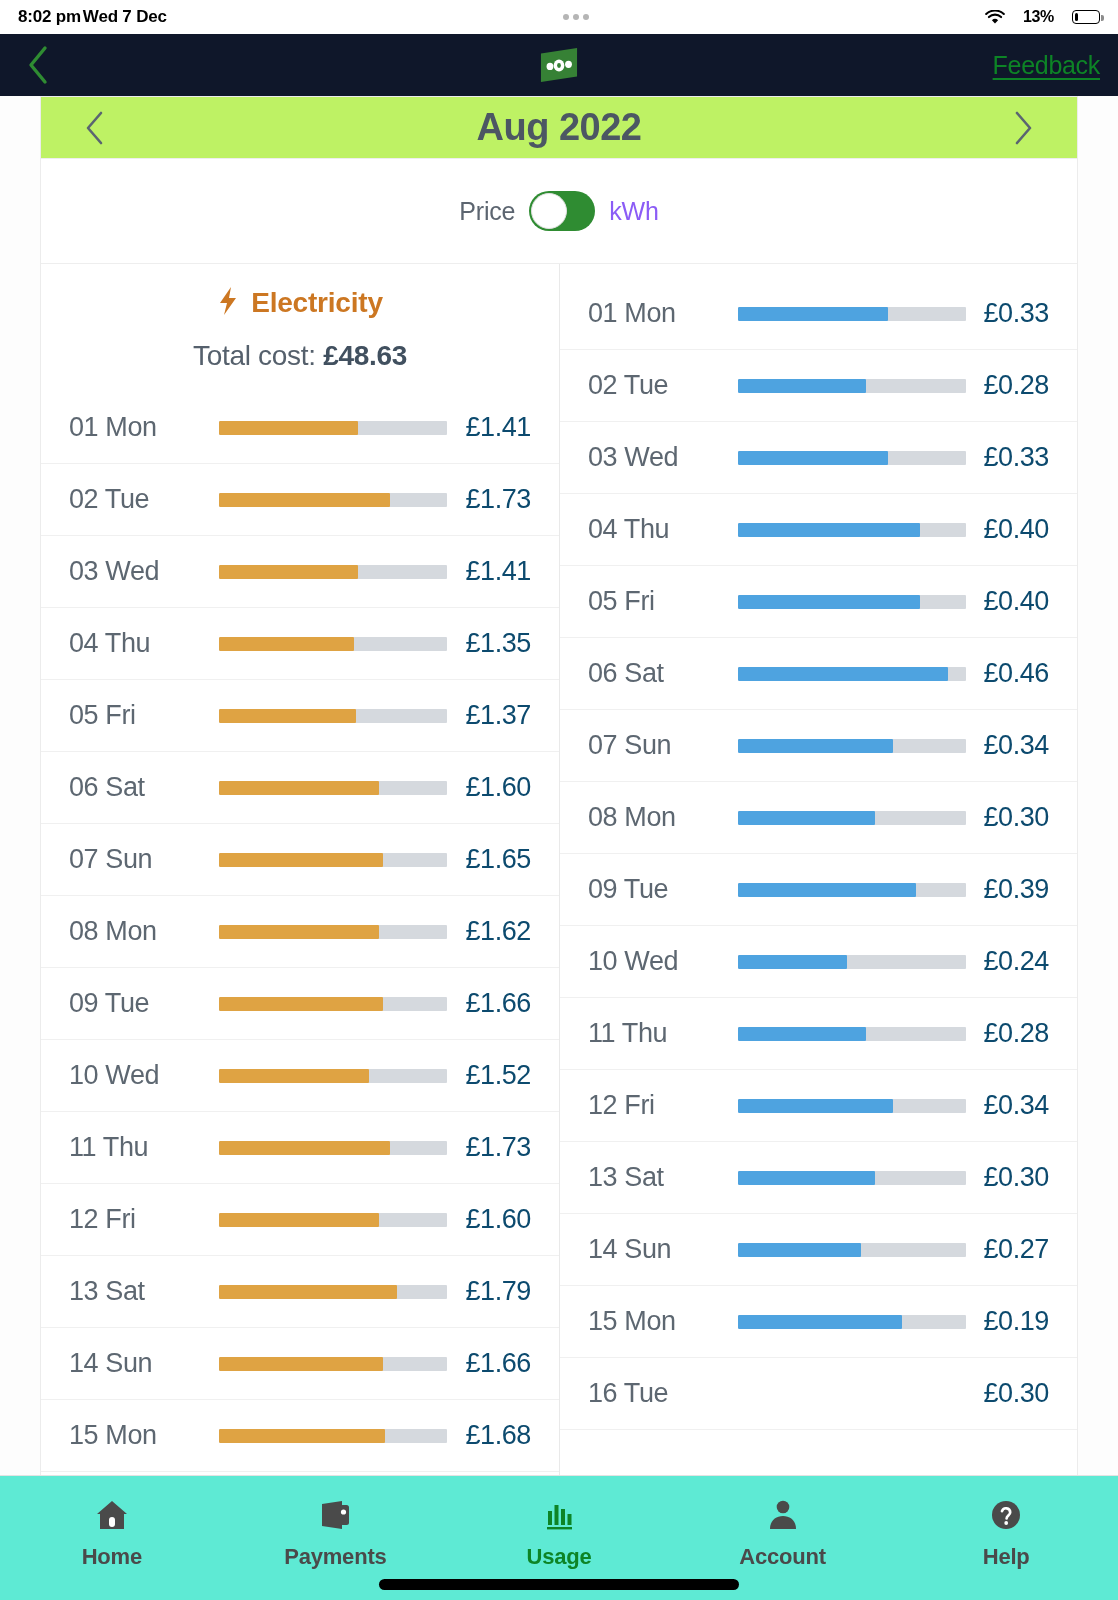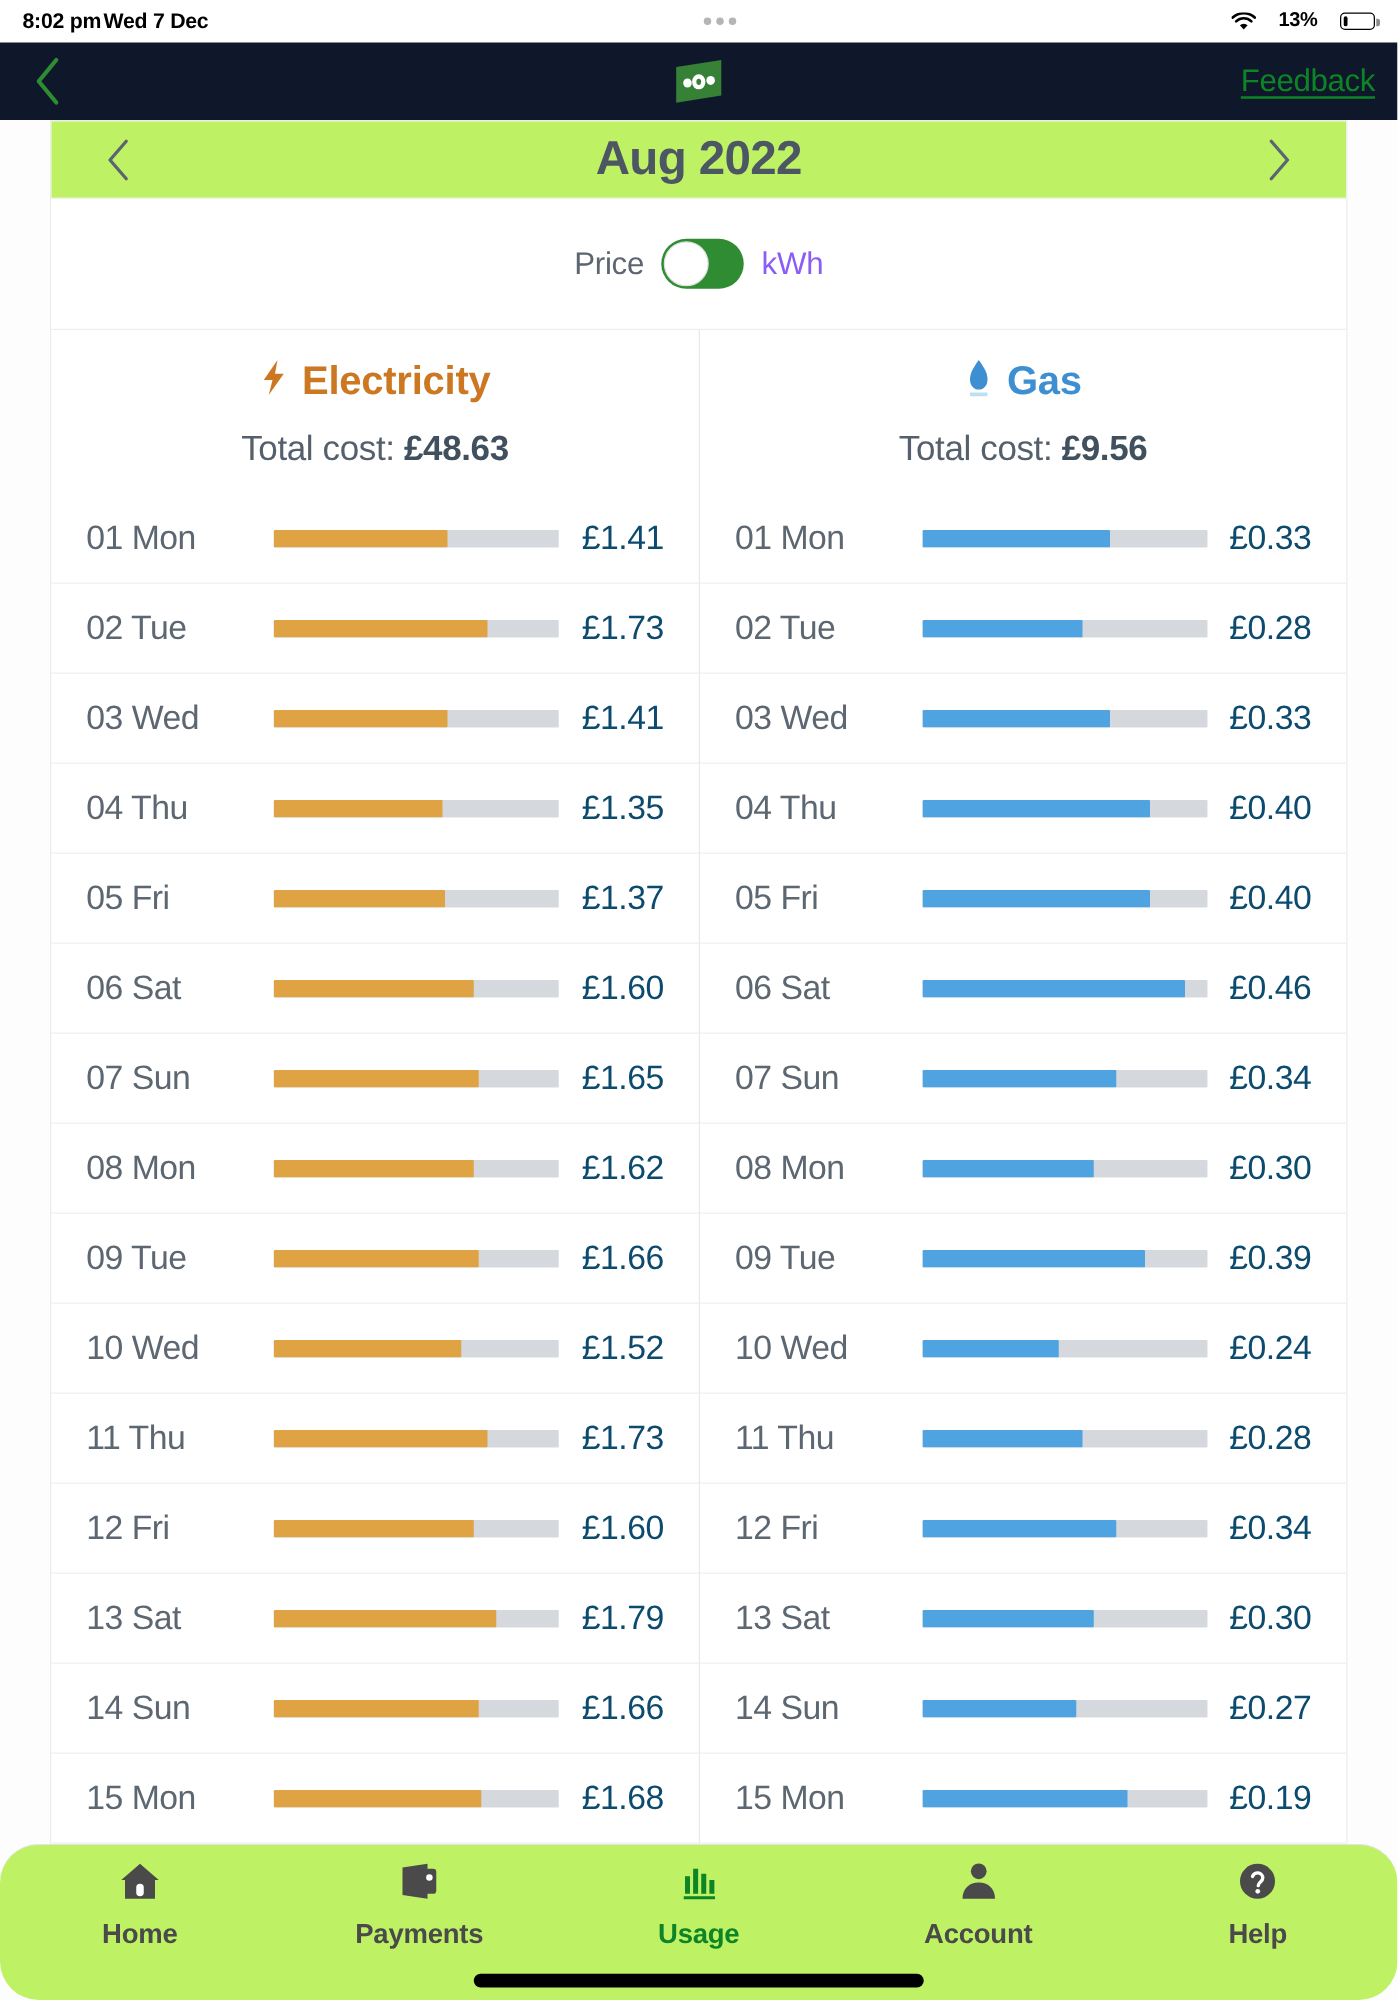--- a/index.html
+++ b/index.html
@@ -87,21 +87,21 @@
     border-radius: 50%; background: #ffffff; border: 1px solid #e0e0e0;
   }
 
   
   .cols { display: flex; height: 1232px; }
   .col { flex: 1 1 50%; position: relative; }
   .col + .col { border-left: 1px solid #e9e9e9; }
 
   .col-head { padding: 22px 0 6px; text-align: center; }
   .fuel-title { display: flex; align-items: center; justify-content: center; gap: 12px; }
-  .fuel-name { font-size: 32px; font-weight: 700; letter-spacing: -0.2px; }
+  .fuel-name { font-size: 28px; font-weight: 700; letter-spacing: -0.2px; }
   .elec .fuel-name { color: #cc7722; }
   .gas .fuel-name { color: #3d8fd1; }
   .total-cost { margin-top: 20px; font-size: 28px; color: #55606c; letter-spacing: -0.3px; }
   .total-cost b { font-weight: 700; color: #41505f; }
 
   .rows { margin-top: 14px; }
   .row {
     display: flex; align-items: center; height: 72px;
     border-bottom: 1px solid #f0f0f0;
     padding: 0 28px 0 28px;
@@ -117,22 +117,22 @@
   .elec .bar-fill { background: #dfa343; }
   .gas .bar-fill { background: #4ea3e0; }
   .row-val {
     margin-left: auto; font-size: 27px; color: #0c4a6e; letter-spacing: -0.4px;
     text-align: right;
   }
 
   
   .tabbar {
     position: absolute; left: 0; bottom: 0; width: 100%; height: 125px;
-    background: #bef264; border-top: 1px solid #e3e3e3;
-    display: flex; align-items: flex-start; padding-top: 10px; border-radius: 31px;
+    background: #5eead4; border-top: 1px solid #e3e3e3;
+    display: flex; align-items: flex-start; padding-top: 20px;
   }
   .tab { flex: 1; display: flex; flex-direction: column; align-items: center; gap: 10px; cursor: pointer; }
   .tab-icon { height: 38px; display: flex; align-items: center; justify-content: center; }
   .tab-label { font-size: 22px; font-weight: 700; color: #4a4a4a; letter-spacing: -0.2px; }
   .tab.active .tab-label { color: #0d8426; }
   .home-indicator {
     position: absolute; bottom: 10px; left: 50%; transform: translateX(-50%);
     width: 360px; height: 11px; border-radius: 6px; background: #000;
   }
 </style>
@@ -334,35 +334,20 @@
               <div class="row-val">£1.68</div>
             </div>
             <div class="row">
               <div class="row-day">16 Tue</div>
               <div class="row-val">£1.61</div>
             </div>
           </div>
       </div>
 
       <div class="col gas">
-        <div class="col-head">
-          <div class="fuel-title">
-            <span>
-              <svg width="22" height="32" viewBox="0 0 22 32">
-                <path d="M11 2 C16 9 18 13 18 17.5 C18 22.4 14.9 25.6 11 25.6 C7.1 25.6 4 22.4 4 17.5 C4 13 6 9 11 2 Z" fill="#3d8fd1"></path>
-                <rect x="4" y="28" width="14" height="3" fill="#bcdff3"></rect>
-              </svg>
-            </span>
-            <span class="fuel-name">Gas</span>
-          </div>
-          <div class="total-cost">
-            <span>Total cost:</span>
-            <b>£9.56</b>
-          </div>
-        </div>
         <div class="rows">
             <div class="row">
               <div class="row-day">01 Mon</div>
               <div class="bar-track">
                 <div class="bar-fill" style="width: 66%;"></div>
               </div>
               <div class="row-val">£0.33</div>
             </div>
             <div class="row">
               <div class="row-day">02 Tue</div>

